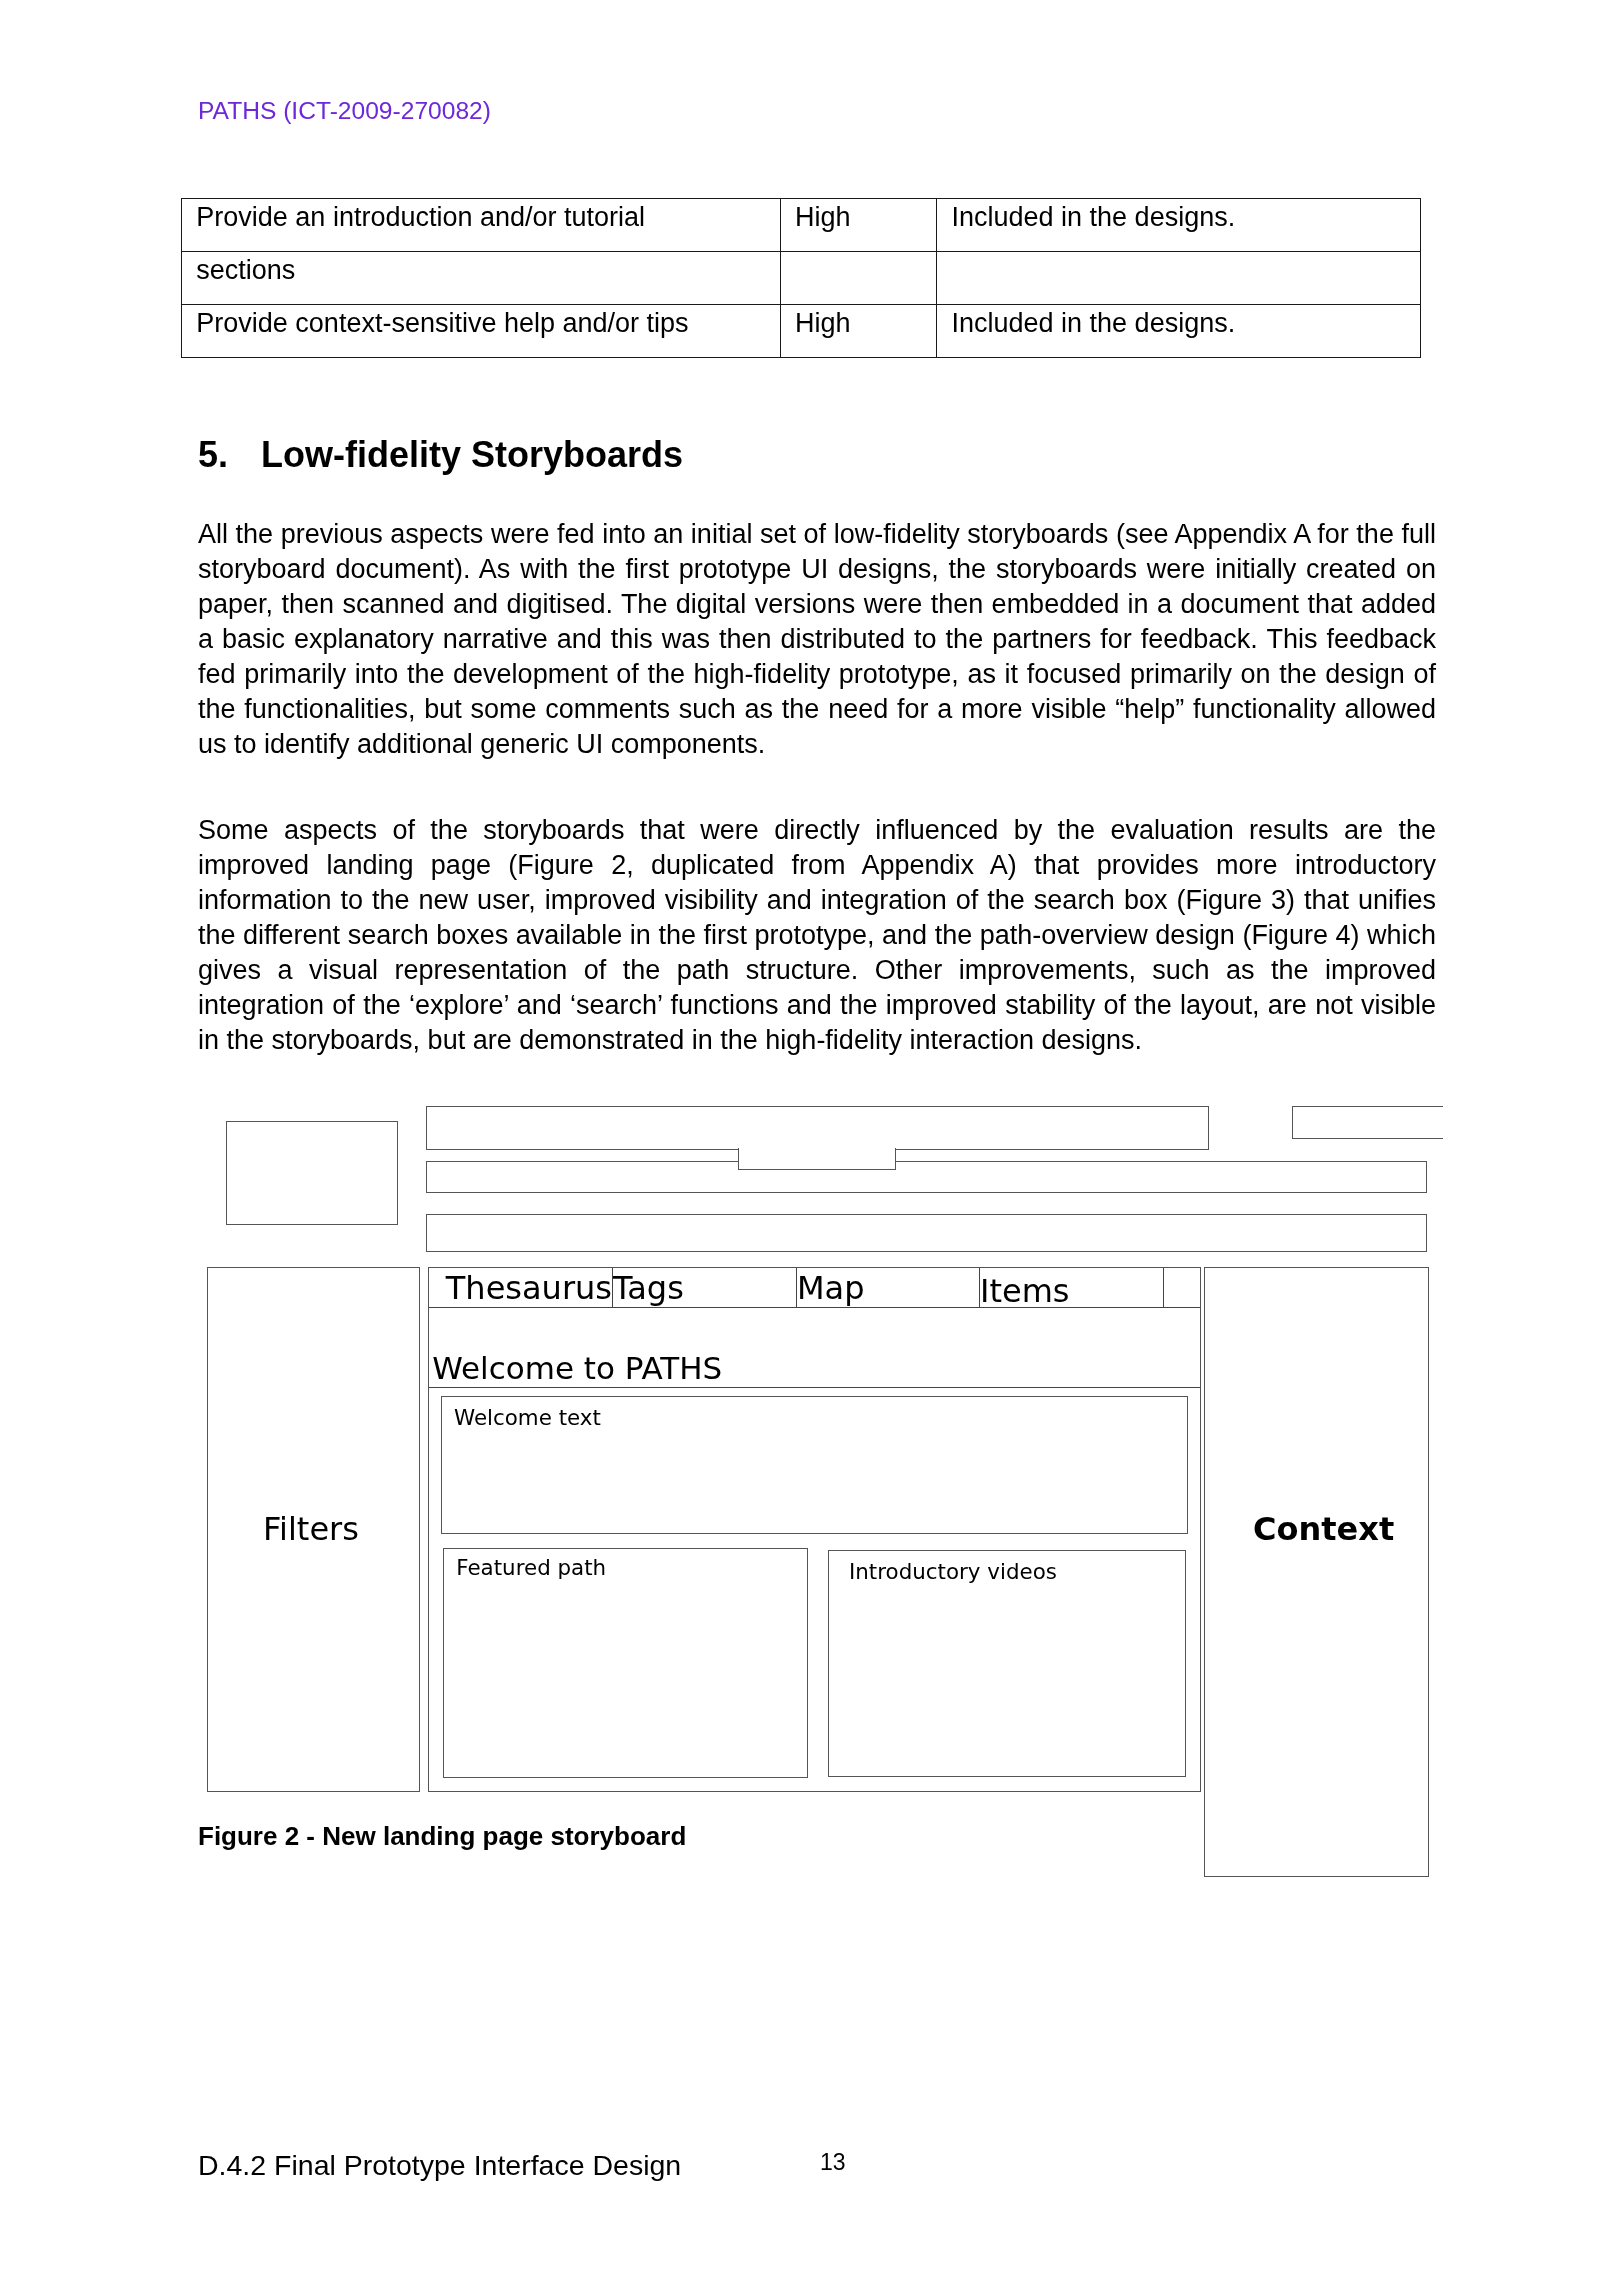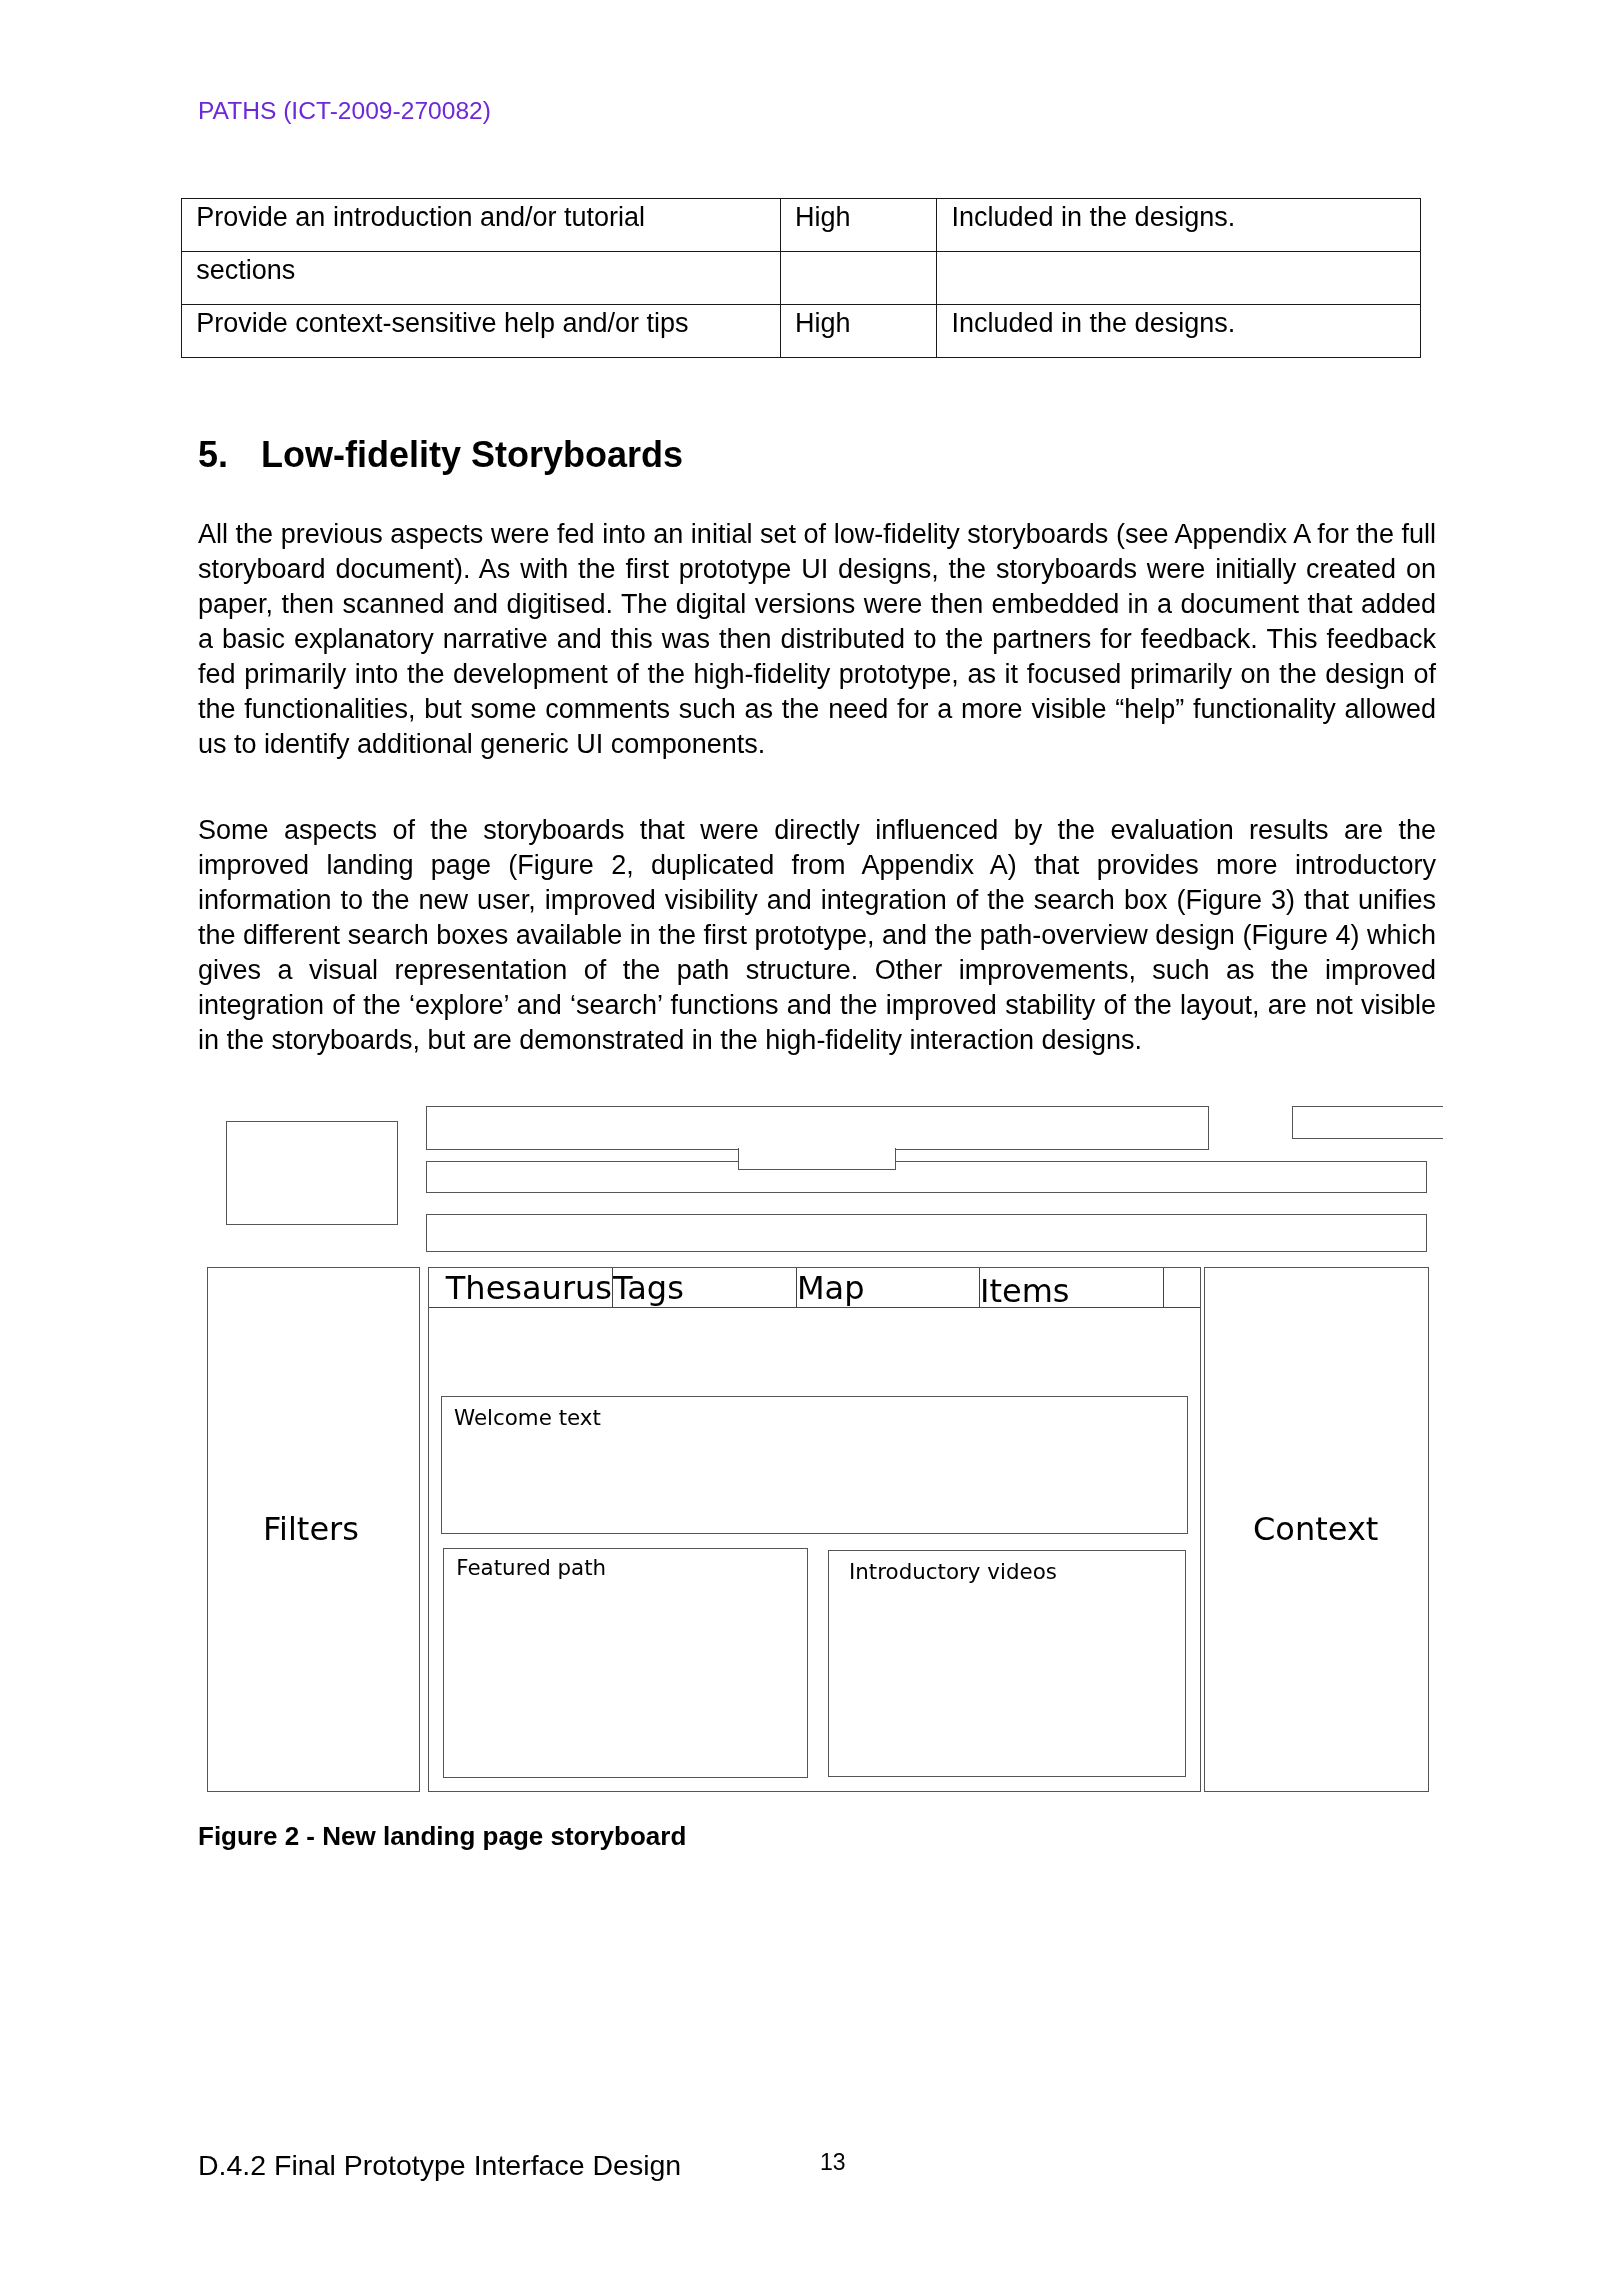--- a/index.html
+++ b/index.html
@@ -71,32 +71,35 @@
     <span class="sbt" style="left:55px;top:242px;font-size:32px;">Filters</span>
   </div>
 
   <div class="sb" style="left:428px;top:1267px;width:773px;height:525px;">
     <div style="position:absolute;left:0;top:0;width:100%;height:40px;border-bottom:1.6px solid #444;box-sizing:border-box;">
       <div class="tab" style="left:0;width:184px;text-align:right;padding-left:6.3px;">Thesaurus</div>
       <div class="tab" style="left:184px;width:184px;">Tags</div>
       <div class="tab" style="left:368px;width:183px;">Map</div>
       <div class="tab" style="left:551px;width:184px;padding-top:3.2px;">Items</div>
     </div>
+    <div style="position:absolute;left:0;top:80px;width:100%;height:40px;border-bottom:1.6px solid #444;box-sizing:border-box;">
+      <span class="sbt" style="left:3.2px;top:1.6px;font-size:31px;">Welcome to PATHS</span>
+    </div>
     <div class="sb" style="left:12px;top:128px;width:747px;height:138px;">
       <span class="sbt" style="left:12px;top:8px;font-size:21.4px;">Welcome text</span>
     </div>
     <div class="sb" style="left:14.3px;top:280px;width:365px;height:230px;">
       <span class="sbt" style="left:12px;top:6.3px;font-size:21.4px;">Featured path</span>
     </div>
     <div class="sb" style="left:399px;top:282px;width:358px;height:227px;">
       <span class="sbt" style="left:20px;top:8px;font-size:21.4px;">Introductory videos</span>
     </div>
   </div>
 
-  <div class="sb" style="left:1204px;top:1267px;width:225px;height:525px;">
+  <div class="sb" style="left:1204px;top:1267px;width:225px;height:610px;font-weight:bold;">
     <span class="sbt" style="left:48px;top:242px;font-size:32px;">Context</span>
   </div>
 </div>
 
 <div class="abs caption">Figure 2 - New landing page storyboard</div>
 
 <div class="abs footer">D.4.2 Final Prototype Interface Design</div>
 <div class="abs pageno">13</div>
 
 

